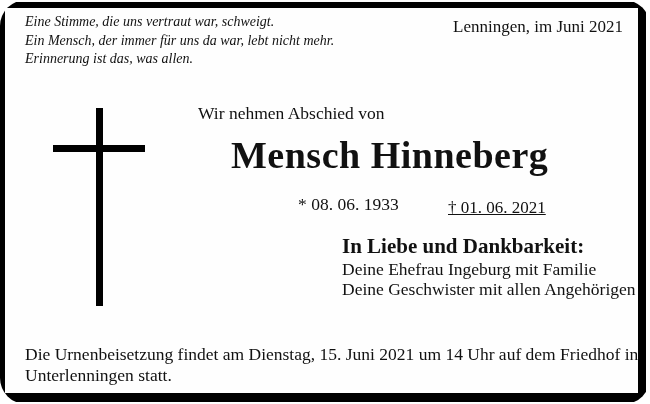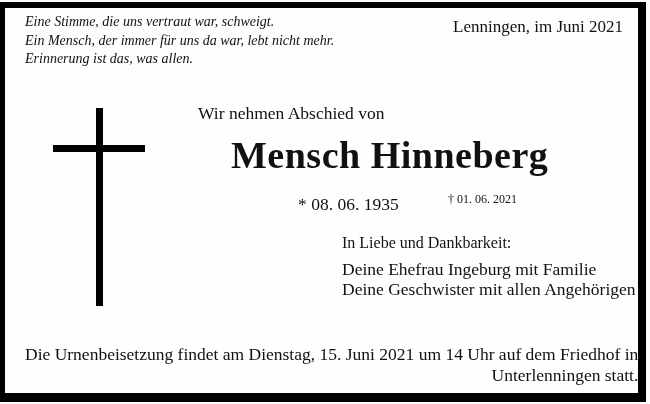--- a/index.html
+++ b/index.html
@@ -4,20 +4,21 @@
 <style>
   html, body { margin: 0; padding: 0; background: #ffffff; }
   .page {
     position: relative;
     width: 650px;
     height: 404px;
     overflow: hidden;
     background: var(--color-background, #ffffff);
     font-family: "Liberation Serif", serif;
     color: var(--color-text, #111111);
+    border-radius: 26px;
   }
   .frame {
     position: absolute;
     left: 0; top: 2px;
     width: 646px; height: 400px;
     box-sizing: border-box;
     border-style: solid;
     border-color: var(--color-frame, #000000);
     border-width: 6px 8px 9px 5px;
   }
@@ -48,36 +49,35 @@
     left: 198px; top: 103px;
     font-size: 17.5px;
   }
   .name {
     left: 231px; top: 133px;
     font-size: 38px;
     font-weight: bold;
     letter-spacing: 0.5px;
   }
   .birth { left: 298px; top: 194px; font-size: 17.5px; }
-  .death { left: 448px; top: 192px; font-size: 12px; }
+  .death { left: 448px; top: 198px; font-size: 17px; text-decoration: underline; }
   .closing {
     left: 342px; top: 234px;
-    font-size: 16px;
-    font-weight: normal;
+    font-size: 21px;
+    font-weight: bold;
   }
   .mourners {
     left: 342px; top: 259px;
     font-size: 17.5px;
     line-height: 20.3px;
   }
   .funeral {
     left: 25px; top: 344px;
     font-size: 17.5px;
     line-height: 20.5px;
-    text-align: right;
   }
 </style>
 </head>
 <body>
 
 <div class="page">
 
   <div class="frame"></div>
 
   <div class="abs epigraph">
@@ -90,21 +90,21 @@
 
   <div>
     <div class="cross-v"></div>
     <div class="cross-h"></div>
   </div>
 
   <div class="abs intro">Wir nehmen Abschied von</div>
 
   <div class="abs name">Mensch Hinneberg</div>
 
-  <div class="abs birth">* 08. 06. 1935</div>
+  <div class="abs birth">* 08. 06. 1933</div>
   <div class="abs death">† 01. 06. 2021</div>
 
   <div class="abs closing">In Liebe und Dankbarkeit:</div>
 
   <div class="abs mourners">
     <div>Deine Ehefrau Ingeburg mit Familie</div>
     <div>Deine Geschwister mit allen Angehörigen</div>
   </div>
 
   <div class="abs funeral">

